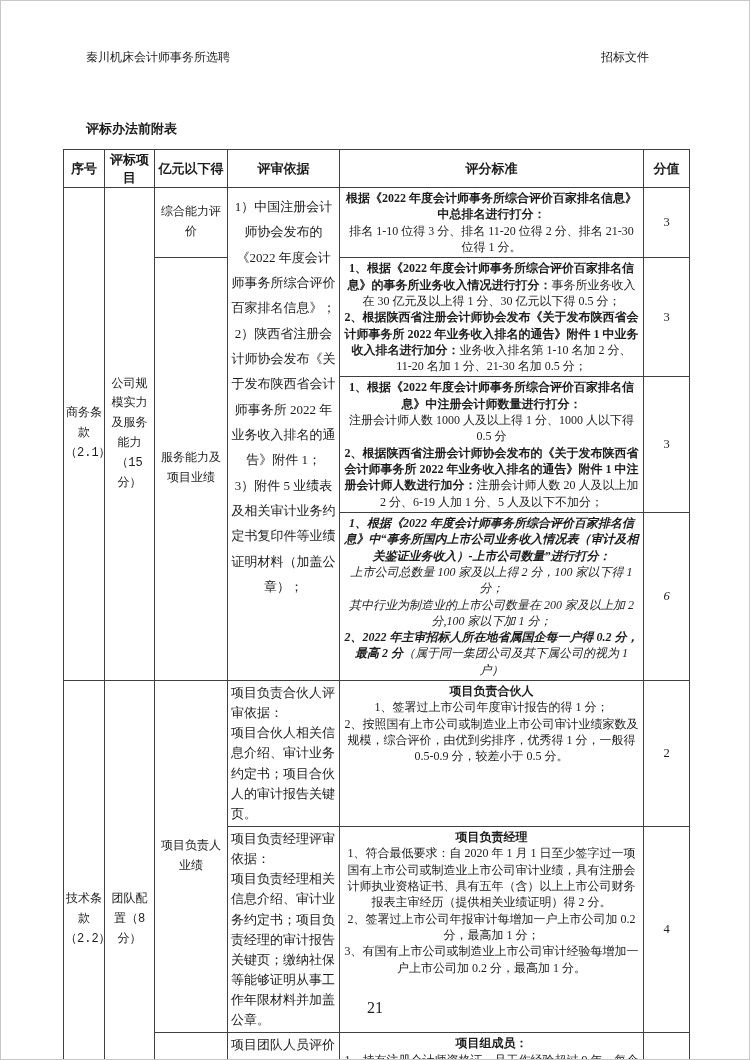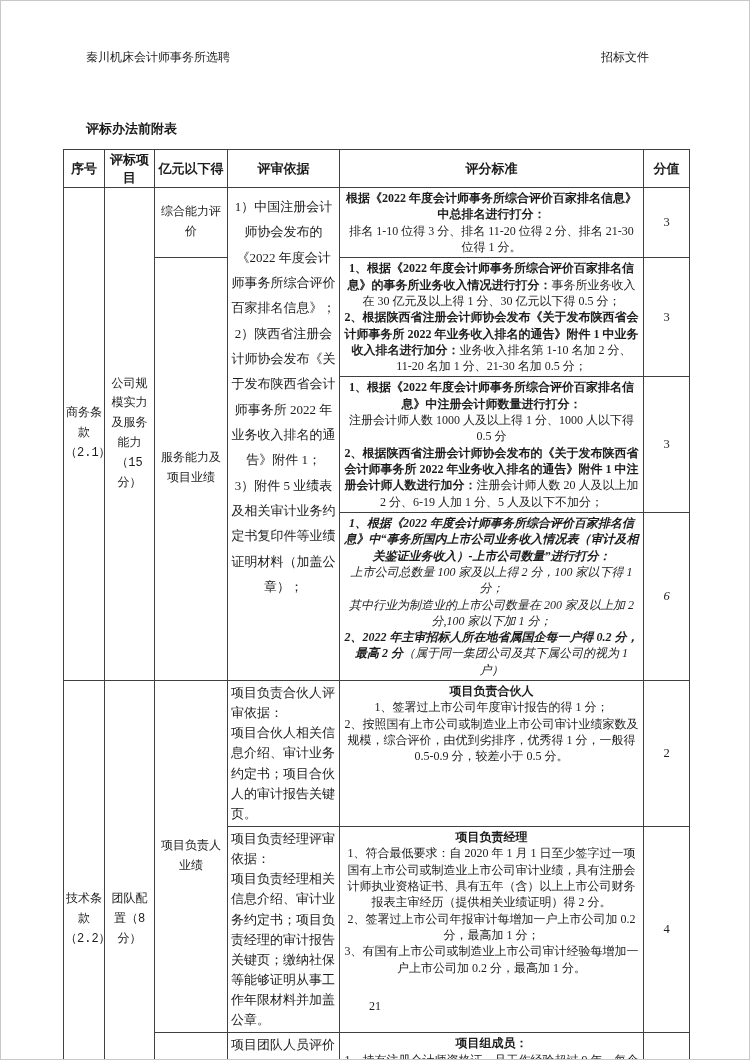--- a/index.html
+++ b/index.html
@@ -18,21 +18,21 @@
     text-align:center;vertical-align:middle;font-size:12px;line-height:1.65;padding:1px;font-family:Liberation Mono, monospace;
   }
   .basis-cell{vertical-align:top;font-size:13px;white-space:pre-line;}
   .basis-center{text-align:center;line-height:1.95;padding:6px 2px;}
   .basis-left{text-align:left;line-height:1.55;padding:2px 3px;}
   .criteria-cell{vertical-align:top;text-align:center;font-size:12px;line-height:1.36;padding:2px 4px;}
   .criteria-cell b{font-weight:bold;}
   .score-cell{text-align:center;vertical-align:middle;font-size:12.5px;}
   .rh-0{height:68px;}.rh-1{height:105px;}.rh-2{height:103px;}.rh-3{height:118px;font-style:italic;}
   .rh-4{height:85px;}.rh-5{height:128px;}.rh-6{height:77px;}
-  .page-number{position:absolute;top:998px;left:0;width:100%;text-align:center;font-size:12px;}
+  .page-number{position:absolute;top:998px;left:0;width:100%;text-align:center;font-size:16px;}
 </style>
 </head>
 <body>
 
 <div class="page">
   <div class="doc-header">
     <span>秦川机床会计师事务所选聘</span>
     <span>招标文件</span>
   </div>
   <div class="subtitle">评标办法前附表</div>

